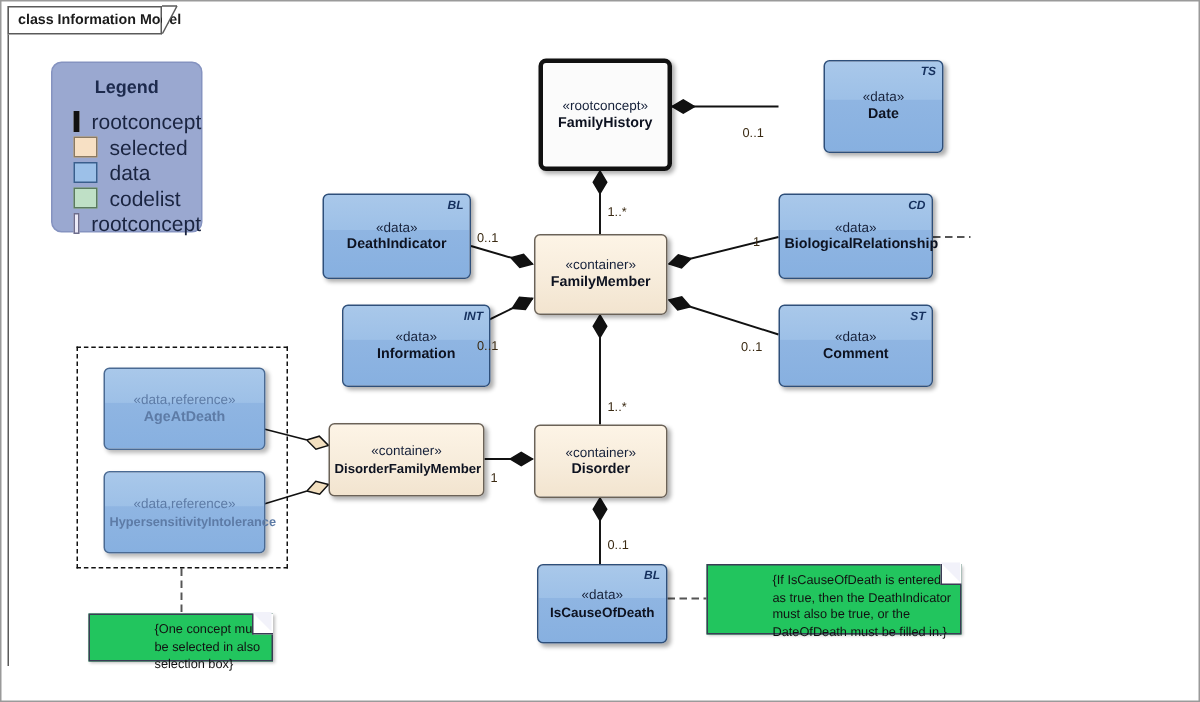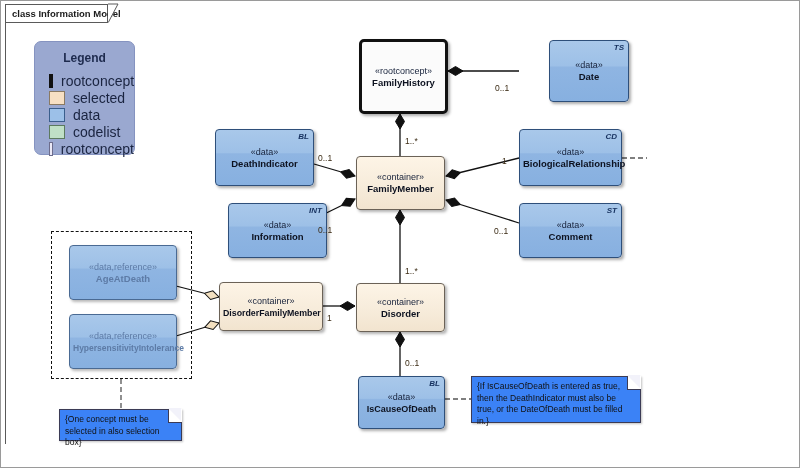--- a/index.html
+++ b/index.html
@@ -61,22 +61,22 @@
   .reference .nm{font-weight:bold;}
   .codelist{
     background:linear-gradient(to bottom,#eef6ee 0%,#e2efe3 50%,#d8e9da 100%);
     border:1.5px solid #5b7a5f;border-radius:4px;
     box-shadow:2px 2px 3px rgba(0,0,0,0.28);
     display:flex;align-items:center;
   }
   .codelist .nm{font-size:9px;padding-left:5px;text-align:left;flex:1;color:#0d1220;}
   
   .note{
-    position:absolute;background:#3b82f6;border:1px solid #3b3b55;
-    box-sizing:border-box;box-shadow:1px 1px 2px rgba(0,0,0,0.25);
+    position:absolute;background:#22c55e;border:1px solid #3b3b55;
+    box-sizing:border-box;box-shadow:1px 1px 2px rgba(0,0,0,0.25);padding-left:38px;
   }
   .note .ntxt{
     font-size:8.5px;color:#111;line-height:11.5px;padding:4px 5px 2px 5px;
   }
   .note .fold{
     position:absolute;right:-1px;top:-1px;width:13px;height:13px;
     background:#fff;border-left:1px solid #3b3b55;border-bottom:1px solid #3b3b55;
   }
   .note .fold:after{
     content:"";position:absolute;left:-1px;top:-1px;width:0;height:0;

